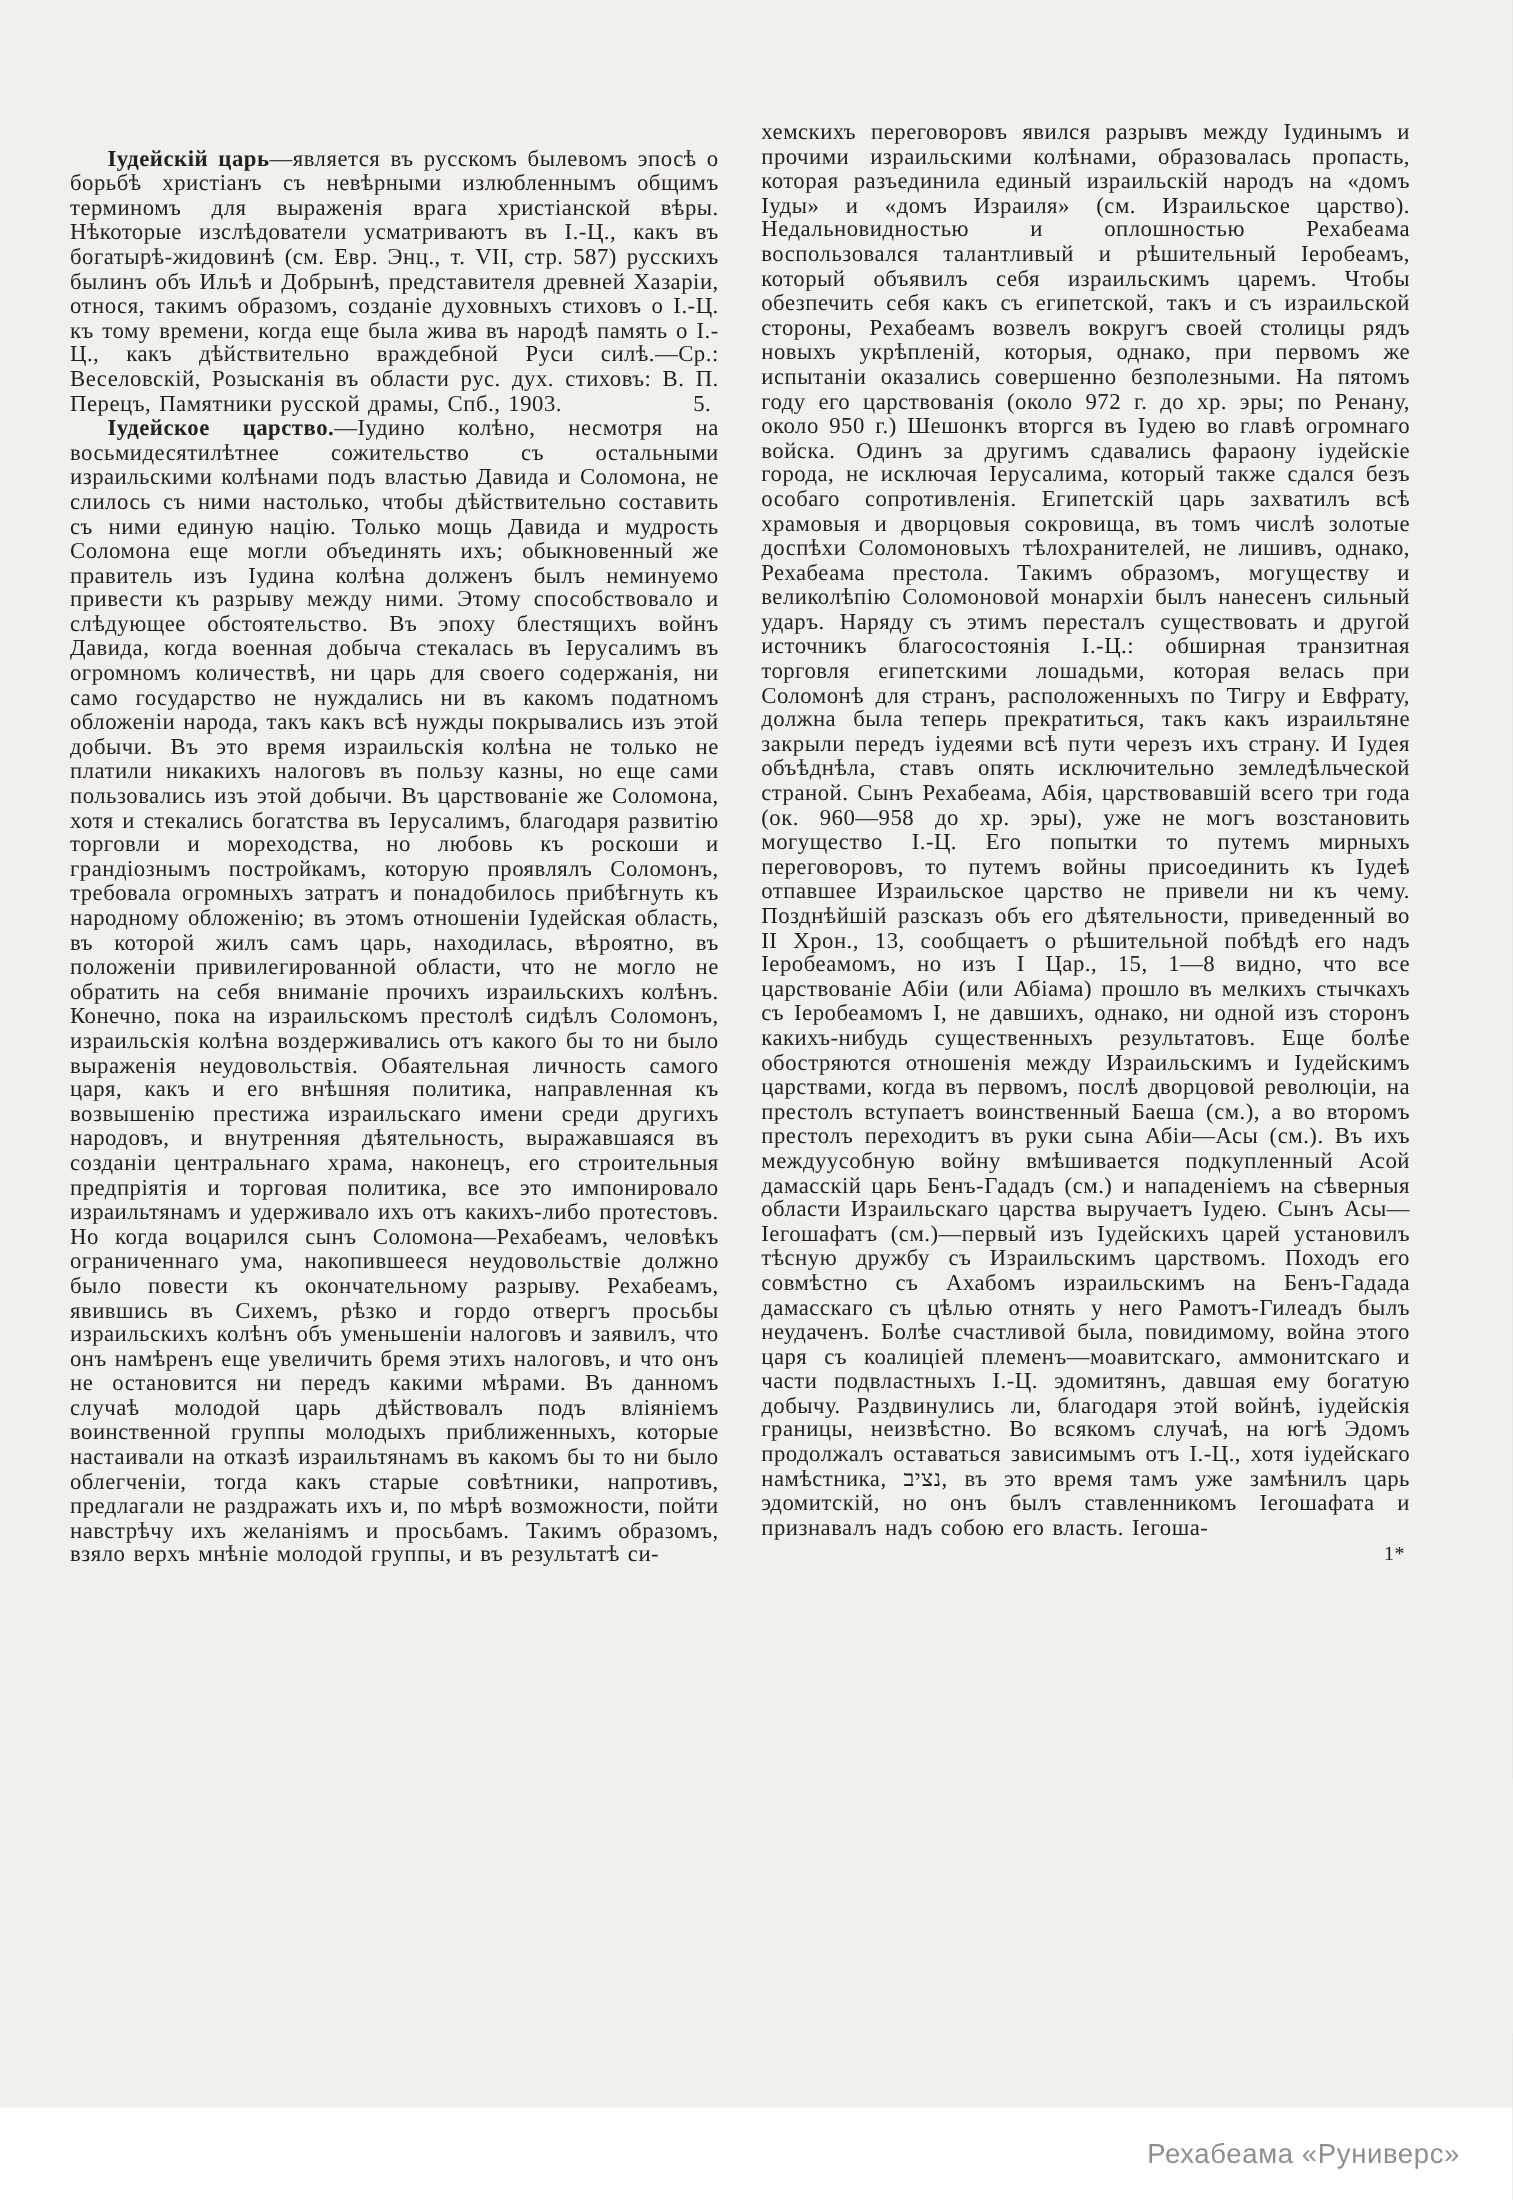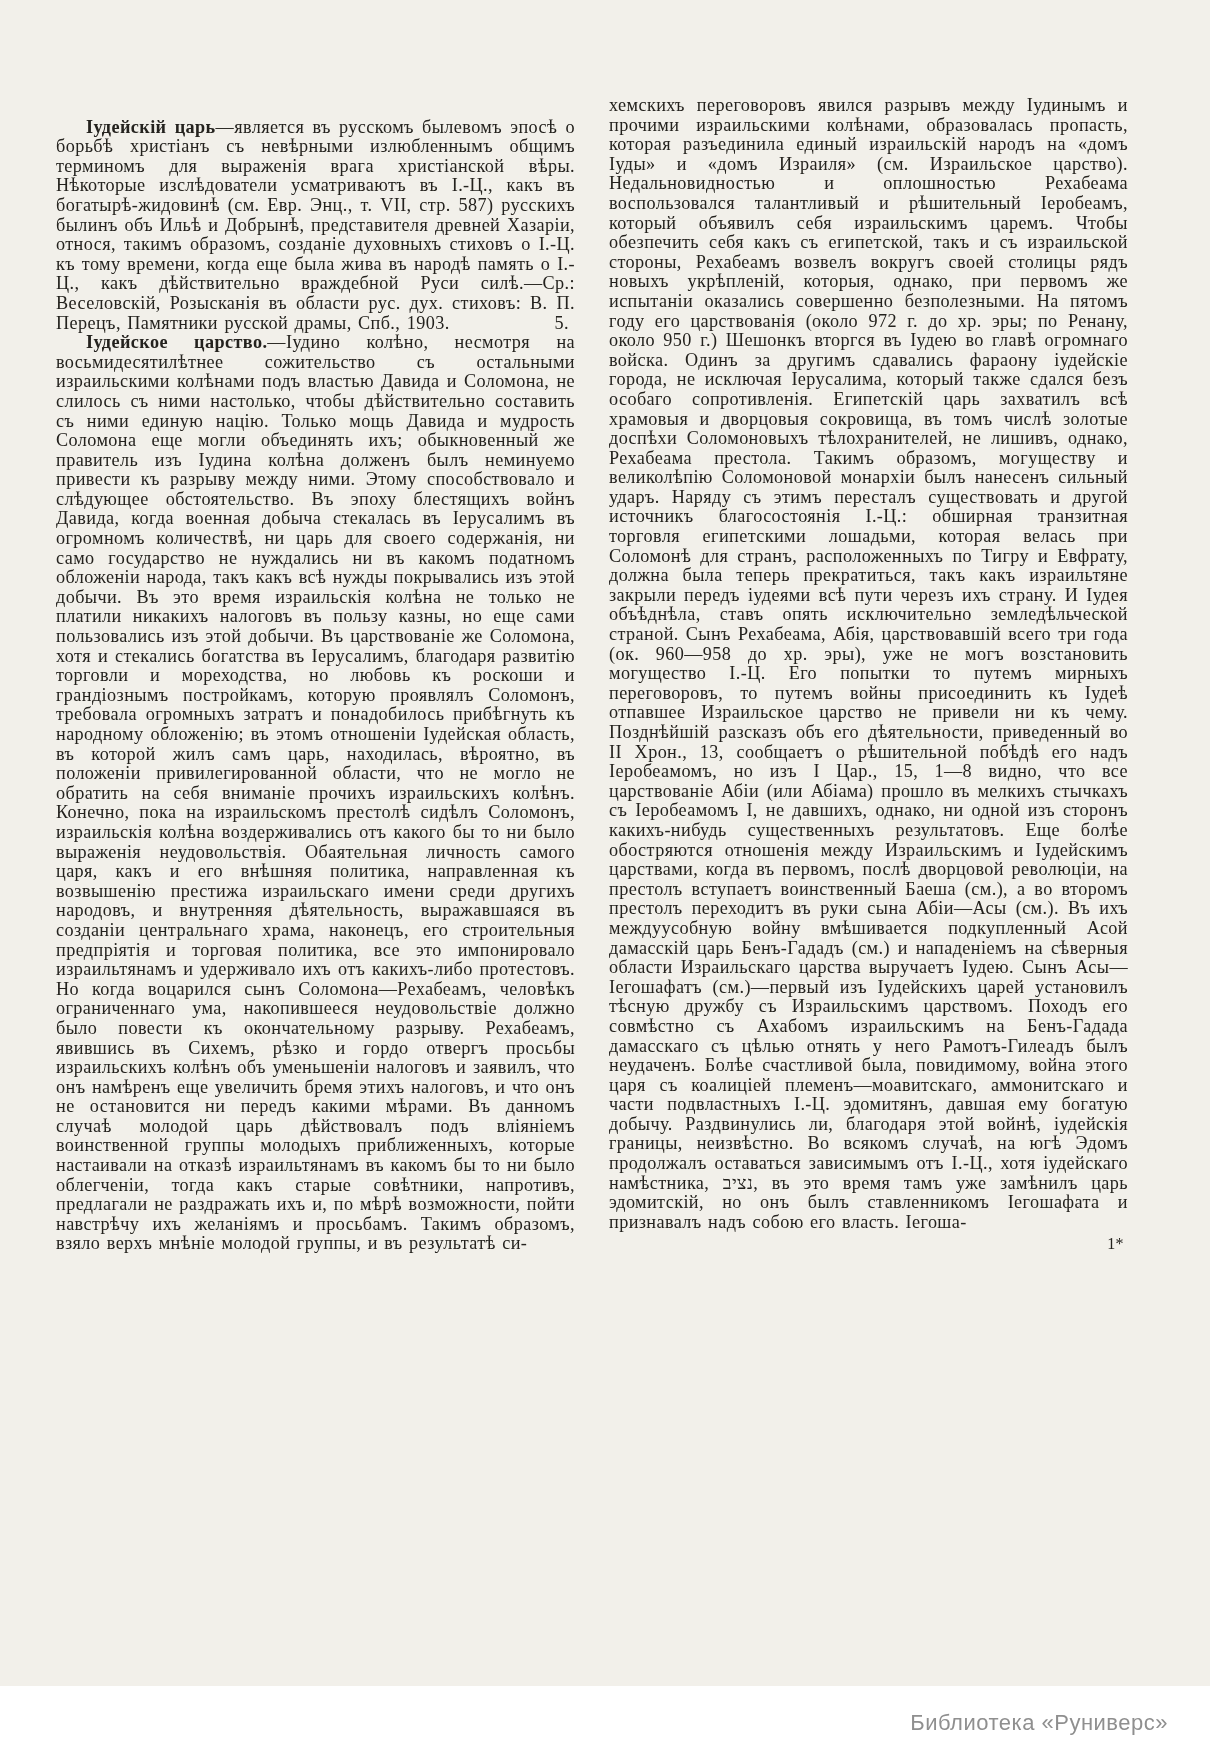--- a/index.html
+++ b/index.html
@@ -95,16 +95,16 @@
     <div class="divider"></div>
 
     <div class="column">
       <p class="continuation">хемскихъ переговоровъ явился разрывъ между Іудинымъ и прочими израильскими колѣнами, образовалась пропасть, которая разъединила единый израильскій народъ на «домъ Іуды» и «домъ Израиля» (см. Израильское царство). Недальновидностью и оплошностью Рехабеама воспользовался талантливый и рѣшительный Іеробеамъ, который объявилъ себя израильскимъ царемъ. Чтобы обезпечить себя какъ съ египетской, такъ и съ израильской стороны, Рехабеамъ возвелъ вокругъ своей столицы рядъ новыхъ укрѣпленій, которыя, однако, при первомъ же испытаніи оказались совершенно безполезными. На пятомъ году его царствованія (около 972 г. до хр. эры; по Ренану, около 950 г.) Шешонкъ вторгся въ Іудею во главѣ огромнаго войска. Одинъ за другимъ сдавались фараону іудейскіе города, не исключая Іерусалима, который также сдался безъ особаго сопротивленія. Египетскій царь захватилъ всѣ храмовыя и дворцовыя сокровища, въ томъ числѣ золотые доспѣхи Соломоновыхъ тѣлохранителей, не лишивъ, однако, Рехабеама престола. Такимъ образомъ, могуществу и великолѣпію Соломоновой монархіи былъ нанесенъ сильный ударъ. Наряду съ этимъ пересталъ существовать и другой источникъ благосостоянія І.-Ц.: обширная транзитная торговля египетскими лошадьми, которая велась при Соломонѣ для странъ, расположенныхъ по Тигру и Евфрату, должна была теперь прекратиться, такъ какъ израильтяне закрыли передъ іудеями всѣ пути черезъ ихъ страну. И Іудея объѣднѣла, ставъ опять исключительно земледѣльческой страной. Сынъ Рехабеама, Абія, царствовавшій всего три года (ок. 960—958 до хр. эры), уже не могъ возстановить могущество І.-Ц. Его попытки то путемъ мирныхъ переговоровъ, то путемъ войны присоединить къ Іудеѣ отпавшее Израильское царство не привели ни къ чему. Позднѣйшій разсказъ объ его дѣятельности, приведенный во II Хрон., 13, сообщаетъ о рѣшительной побѣдѣ его надъ Іеробеамомъ, но изъ I Цар., 15, 1—8 видно, что все царствованіе Абіи (или Абіама) прошло въ мелкихъ стычкахъ съ Іеробеамомъ I, не давшихъ, однако, ни одной изъ сторонъ какихъ-нибудь существенныхъ результатовъ. Еще болѣе обостряются отношенія между Израильскимъ и Іудейскимъ царствами, когда въ первомъ, послѣ дворцовой революціи, на престолъ вступаетъ воинственный Баеша (см.), а во второмъ престолъ переходитъ въ руки сына Абіи—Асы (см.). Въ ихъ междуусобную войну вмѣшивается подкупленный Асой дамасскій царь Бенъ-Гададъ (см.) и нападеніемъ на сѣверныя области Израильскаго царства выручаетъ Іудею. Сынъ Асы—Іегошафатъ (см.)—первый изъ Іудейскихъ царей установилъ тѣсную дружбу съ Израильскимъ царствомъ. Походъ его совмѣстно съ Ахабомъ израильскимъ на Бенъ-Гадада дамасскаго съ цѣлью отнять у него Рамотъ-Гилеадъ былъ неудаченъ. Болѣе счастливой была, повидимому, война этого царя съ коалиціей племенъ—моавитскаго, аммонитскаго и части подвластныхъ І.-Ц. эдомитянъ, давшая ему богатую добычу. Раздвинулись ли, благодаря этой войнѣ, іудейскія границы, неизвѣстно. Во всякомъ случаѣ, на югѣ Эдомъ продолжалъ оставаться зависимымъ отъ І.-Ц., хотя іудейскаго намѣстника, נציב, въ это время тамъ уже замѣнилъ царь эдомитскій, но онъ былъ ставленникомъ Іегошафата и признавалъ надъ собою его власть. Іегоша-</p>
       <div class="page-sig">1*</div>
     </div>
 
   </div>
 
   <div class="watermark-bar">
-    <span class="watermark-text">Библиотека «Руниверс»</span>
+    <span class="watermark-text">Рехабеама «Руниверс»</span>
   </div>
 
 </div>
 
 </body></html>

